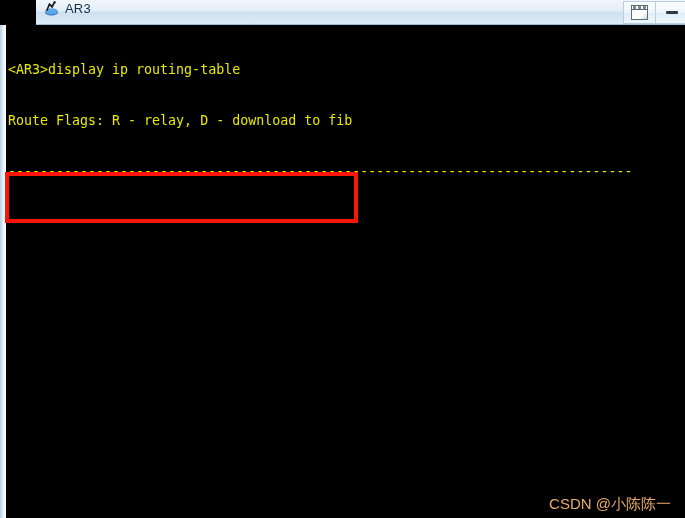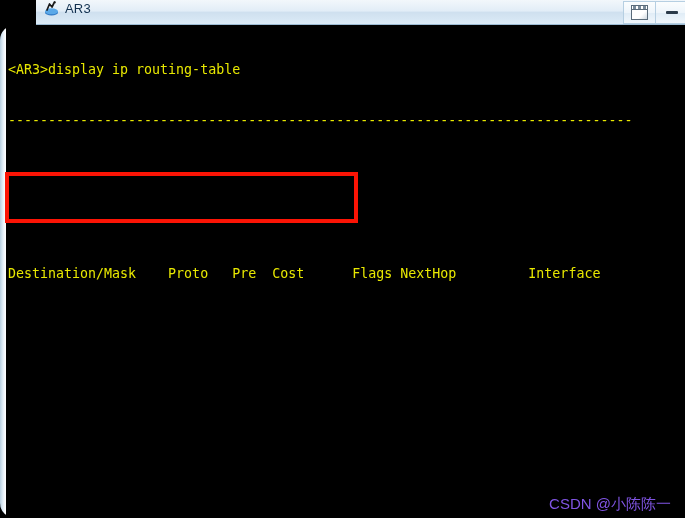--- a/index.html
+++ b/index.html
@@ -42,21 +42,21 @@
     position:absolute;left:0;top:4px;width:17px;height:11px;background:#fff;
     border:1px solid #5a6b7a;box-sizing:border-box;
     background:linear-gradient(135deg,#ffffff 60%,#cfd8e0 100%);
   }
   .glyph-min{width:12px;height:3px;background:#2b3b4a;border-radius:1px;}
   .glyph-max{width:15px;height:12px;border:1px solid #2b3b4a;border-top-width:4px;background:#fff;box-sizing:border-box;}
 
   
   #terminal{
     position:absolute;left:0;top:25px;width:685px;height:493px;
-    background:#000;overflow:hidden;border-radius:15px;
+    background:#000;overflow:hidden;
   }
   #left-rail{
     position:absolute;left:0;top:0;width:6px;height:493px;
     background:linear-gradient(to right,#b8cfe0 0%,#dbe9f4 40%,#f3f8fc 70%,#ffffff 100%);
   }
   #screen{
     position:absolute;left:8px;top:2px;right:0;
     white-space:pre;
     font-family:"DejaVu Sans Mono","Liberation Mono",monospace;
     font-size:13.3px;line-height:17px;
@@ -69,21 +69,21 @@
   #red-box{
     position:absolute;left:5px;top:147px;width:353px;height:51px;
     border:4px solid #fc1405;box-sizing:border-box;
     pointer-events:none;
   }
 
   
   #watermark{
     position:absolute;right:14px;top:470px;
     font-family:"Liberation Sans","DejaVu Sans",sans-serif;
-    font-size:15px;color:#8b5cf6;opacity:.92;white-space:nowrap;
+    font-size:15px;color:#fdba74;opacity:.92;white-space:nowrap;
   }
 </style>
 </head>
 <body>
 
 <div id="app">
 
   <div id="titlebar">
     <div id="title-left">
       <span class="app-icon">
@@ -114,24 +114,24 @@
         <span class="glyph-max"></span>
       </div>
     </div>
   </div>
 
   <div id="terminal">
     <div id="left-rail"></div>
 
     <div id="screen">
       <div class="line">&lt;AR3&gt;display ip routing-table</div>
+      <div class="line">Route Flags: R - relay, D - download to fib</div>
       <div class="line">------------------------------------------------------------------------------</div>
       <div class="line"></div>
       <div class="line"></div>
-      <div class="line">Destination/Mask    Proto   Pre  Cost      Flags NextHop         Interface</div>
       <div class="line"></div>
       
       
       
       
       
       
       
       
       

